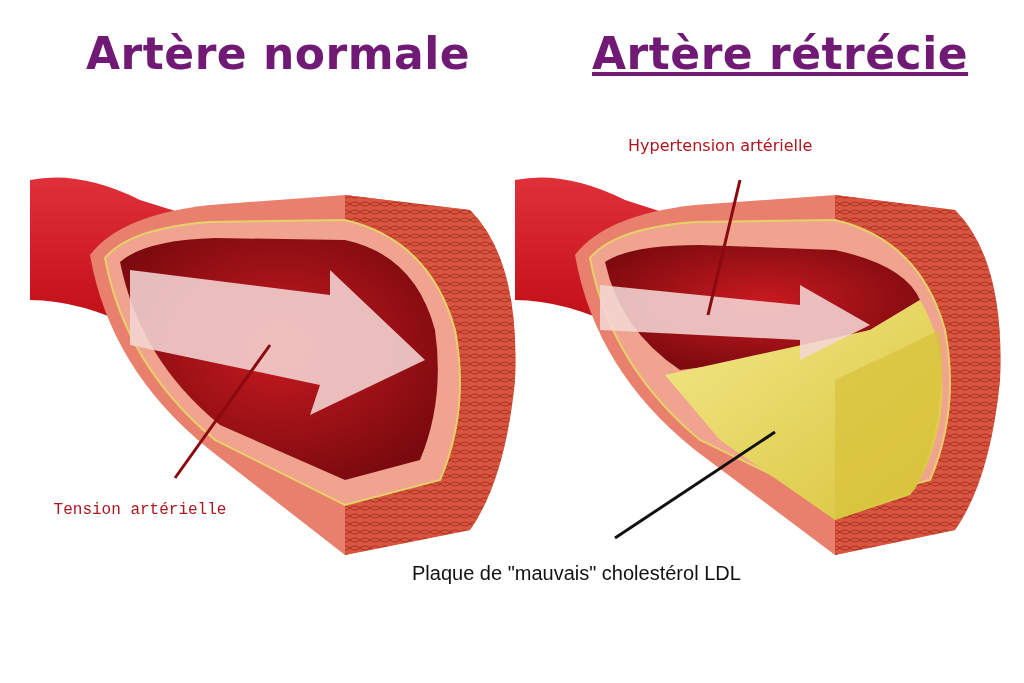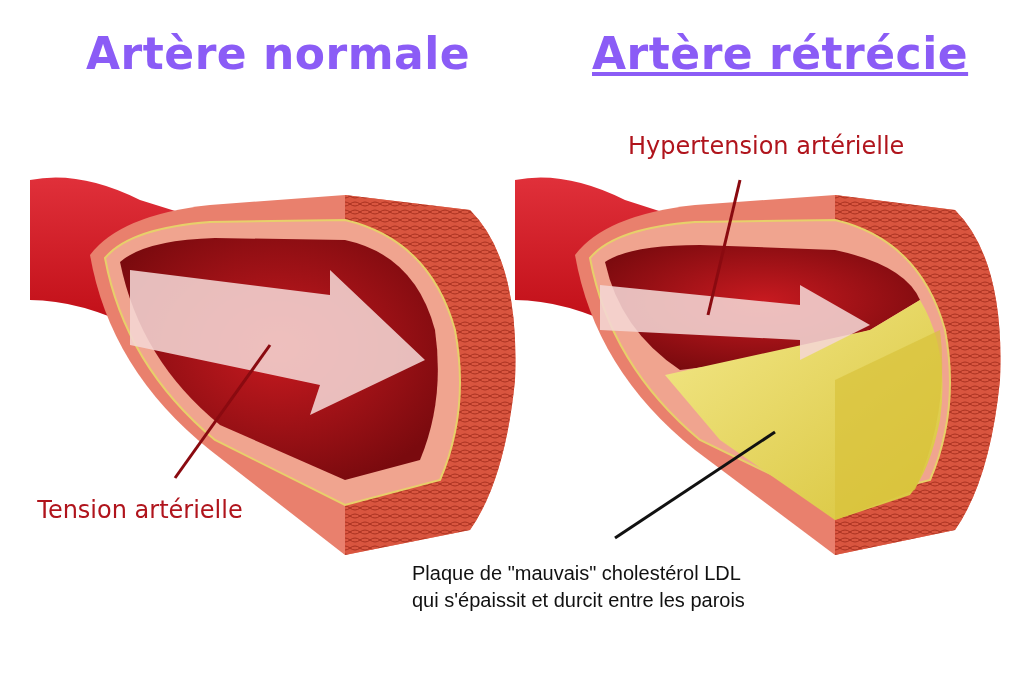--- a/index.html
+++ b/index.html
@@ -1,18 +1,18 @@
 <!DOCTYPE html>
 <html><head>
 <meta charset="utf-8">
 <style>
   html, body { margin: 0; padding: 0; background: #ffffff; }
   body { width: 1024px; height: 683px; position: relative; overflow: hidden; font-family: "DejaVu Sans", sans-serif; }
-  .title { position: absolute; top: 28px; font-family: "DejaVu Sans", sans-serif; font-weight: bold; font-size: 44px; color: #8b5cf6; letter-spacing: 0.5px; }
-  .label-red { position: absolute; color: #b0141c; font-family: "DejaVu Sans", sans-serif; font-size: 24px; text-align: center; line-height: 26px; }
+  .title { position: absolute; top: 28px; font-family: "DejaVu Sans", sans-serif; font-weight: bold; font-size: 44px; color: #701a75; letter-spacing: 0.5px; }
+  .label-red { position: absolute; color: #b0141c; font-family: "DejaVu Sans", sans-serif; font-size: 16px; text-align: center; line-height: 26px; }
   .caption { position: absolute; color: #111; font-family: "Liberation Sans", sans-serif; font-size: 20px; line-height: 27px; }
   svg.art { position: absolute; left: 0; top: 0; }
 </style>
 </head>
 <body>
 
 <div class="title" style="left:86px;">Artère normale</div>
 <div class="title" style="left:592px;text-decoration:underline;">Artère rétrécie</div>
 
 <svg class="art" width="1024" height="683" viewBox="0 0 1024 683">
@@ -53,22 +53,21 @@
     <path d="M590 258 Q615 228 695 222 L835 220 Q920 240 945 330 Q960 410 930 480 L835 505 L700 440 Q610 365 590 258 Z" fill="#f0a48f" stroke="#e7d06a" stroke-width="2"></path>
     <path d="M605 262 Q630 245 700 245 L835 250 Q905 265 920 300 L870 330 L760 360 L680 370 Q620 330 605 262 Z" fill="url(#lumen)"></path>
     <path d="M665 375 L870 330 L920 300 Q950 350 940 420 Q930 470 910 495 L835 520 L720 440 Z" fill="url(#plaque)"></path>
     <path d="M835 380 L940 330 Q950 410 915 490 L835 520 Z" fill="#d9c23a" opacity="0.7"></path>
     <path d="M600 285 L800 305 L800 285 L870 325 L800 360 L800 340 L600 330 Z" fill="#f4d6d4" opacity="0.88"></path>
     <line x1="740" y1="180" x2="708" y2="315" stroke="#8a0a10" stroke-width="3"></line>
     <line x1="775" y1="432" x2="615" y2="538" stroke="#111" stroke-width="3"></line>
   </g>
 </svg>
 
-<div class="label-red" style="left:30px; top:497px; width:220px;">
+<div class="label-red" style="left:30px; top:497px; width:220px;font-family:Liberation Mono, monospace;">
   <div>Tension artérielle</div>
 </div>
 
 <div class="label-red" style="left:628px; top:133px; text-align:left;">Hypertension artérielle</div>
 
 <div class="caption" style="left:412px; top:560px;">
   <div>Plaque de "mauvais" cholestérol LDL</div>
-  <div>qui s'épaissit et durcit entre les parois</div>
 </div>
 
 </body></html>

